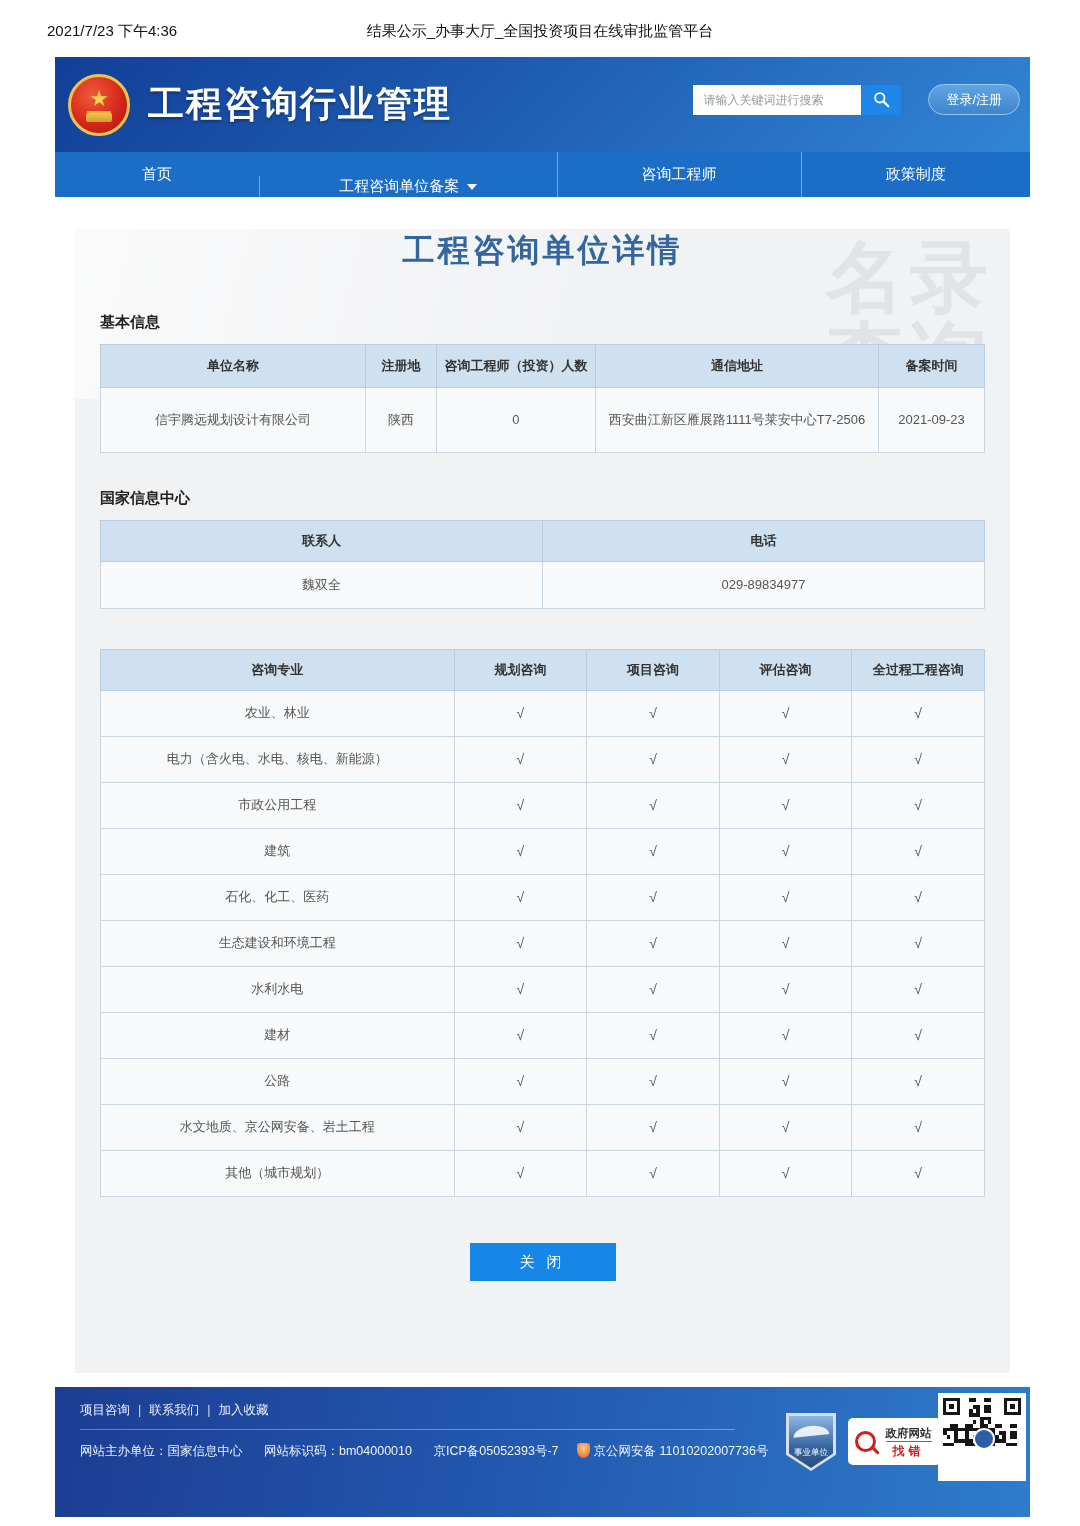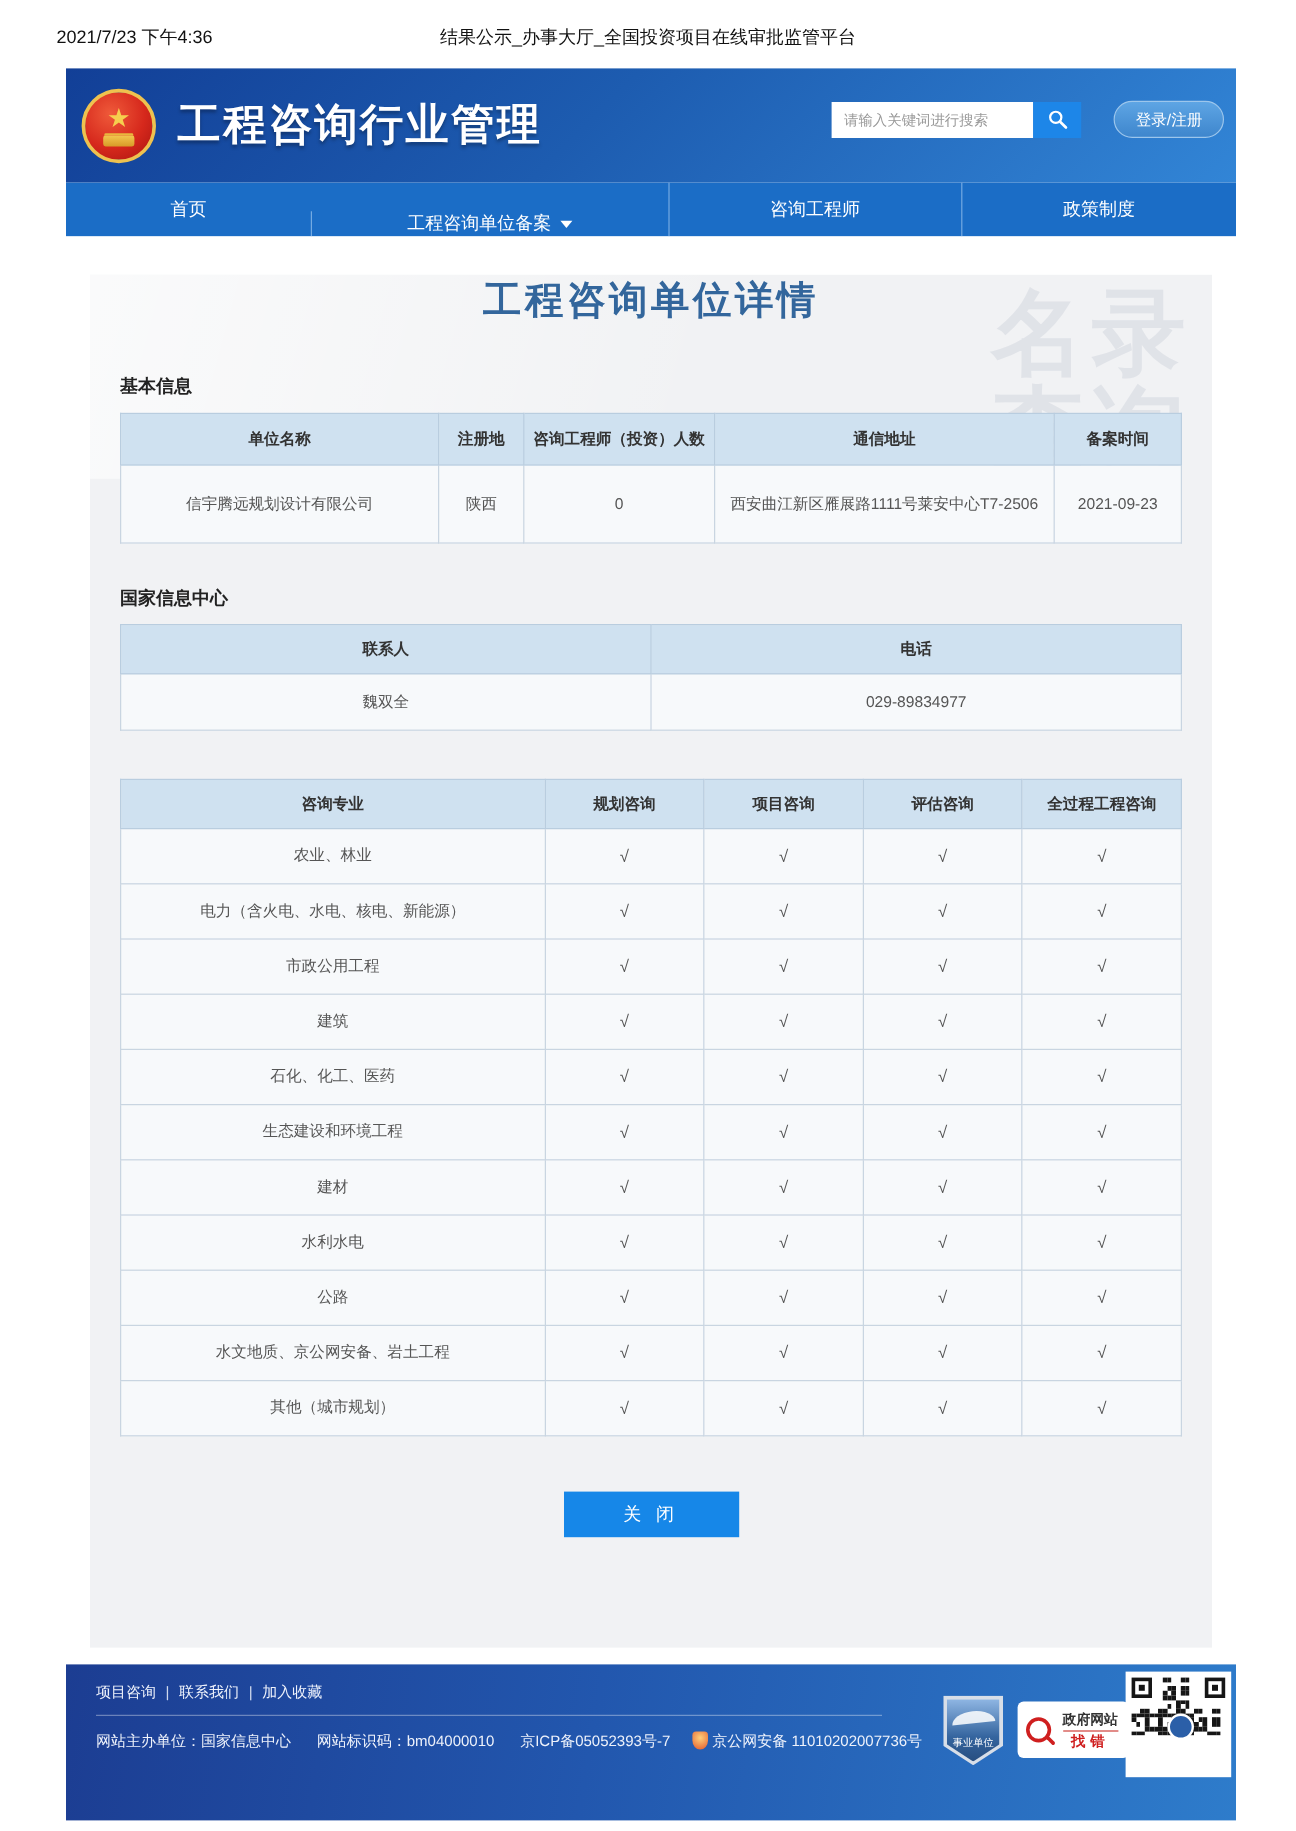--- a/index.html
+++ b/index.html
@@ -302,28 +302,28 @@
             <td class="check">√</td>
           </tr>
           <tr>
             <td>生态建设和环境工程</td>
             <td class="check">√</td>
             <td class="check">√</td>
             <td class="check">√</td>
             <td class="check">√</td>
           </tr>
           <tr>
+            <td>水利水电</td>
+            <td class="check">√</td>
+            <td class="check">√</td>
+            <td class="check">√</td>
+            <td class="check">√</td>
+          </tr>
+          <tr>
             <td>建材</td>
-            <td class="check">√</td>
-            <td class="check">√</td>
-            <td class="check">√</td>
-            <td class="check">√</td>
-          </tr>
-          <tr>
-            <td>水利水电</td>
             <td class="check">√</td>
             <td class="check">√</td>
             <td class="check">√</td>
             <td class="check">√</td>
           </tr>
           <tr>
             <td>公路</td>
             <td class="check">√</td>
             <td class="check">√</td>
             <td class="check">√</td>

